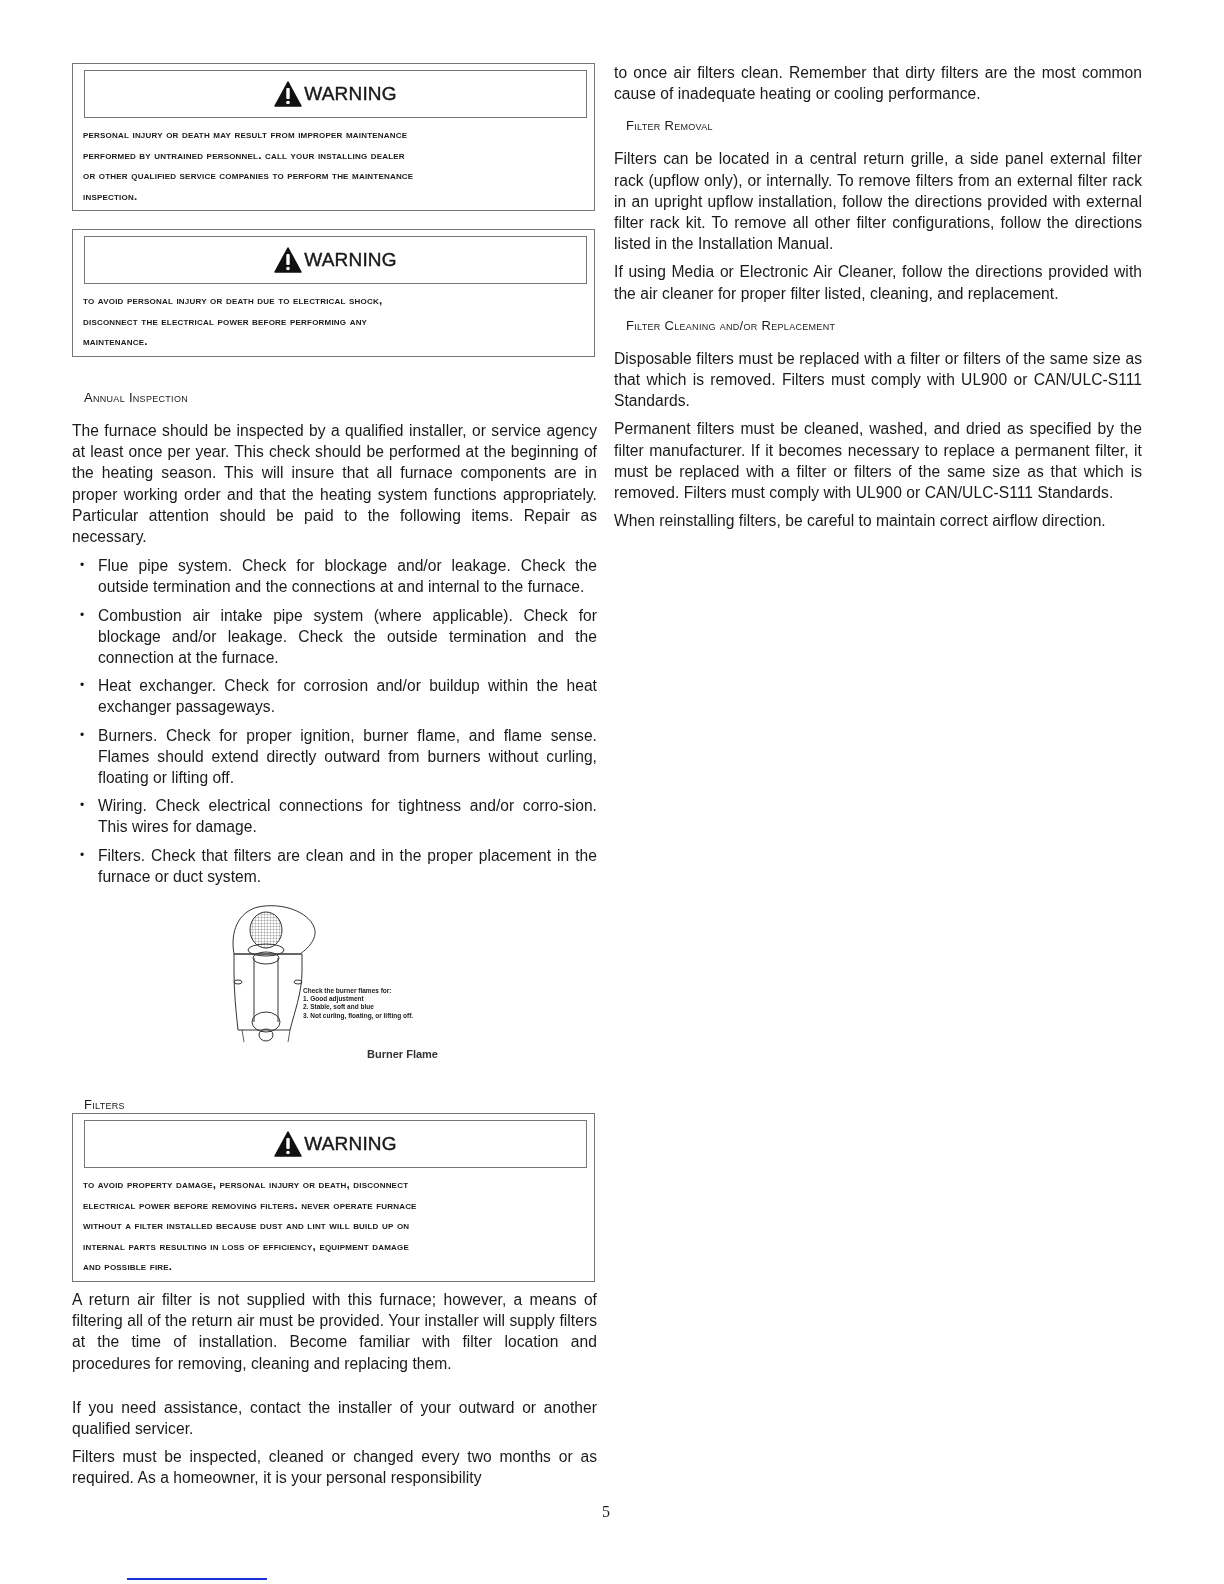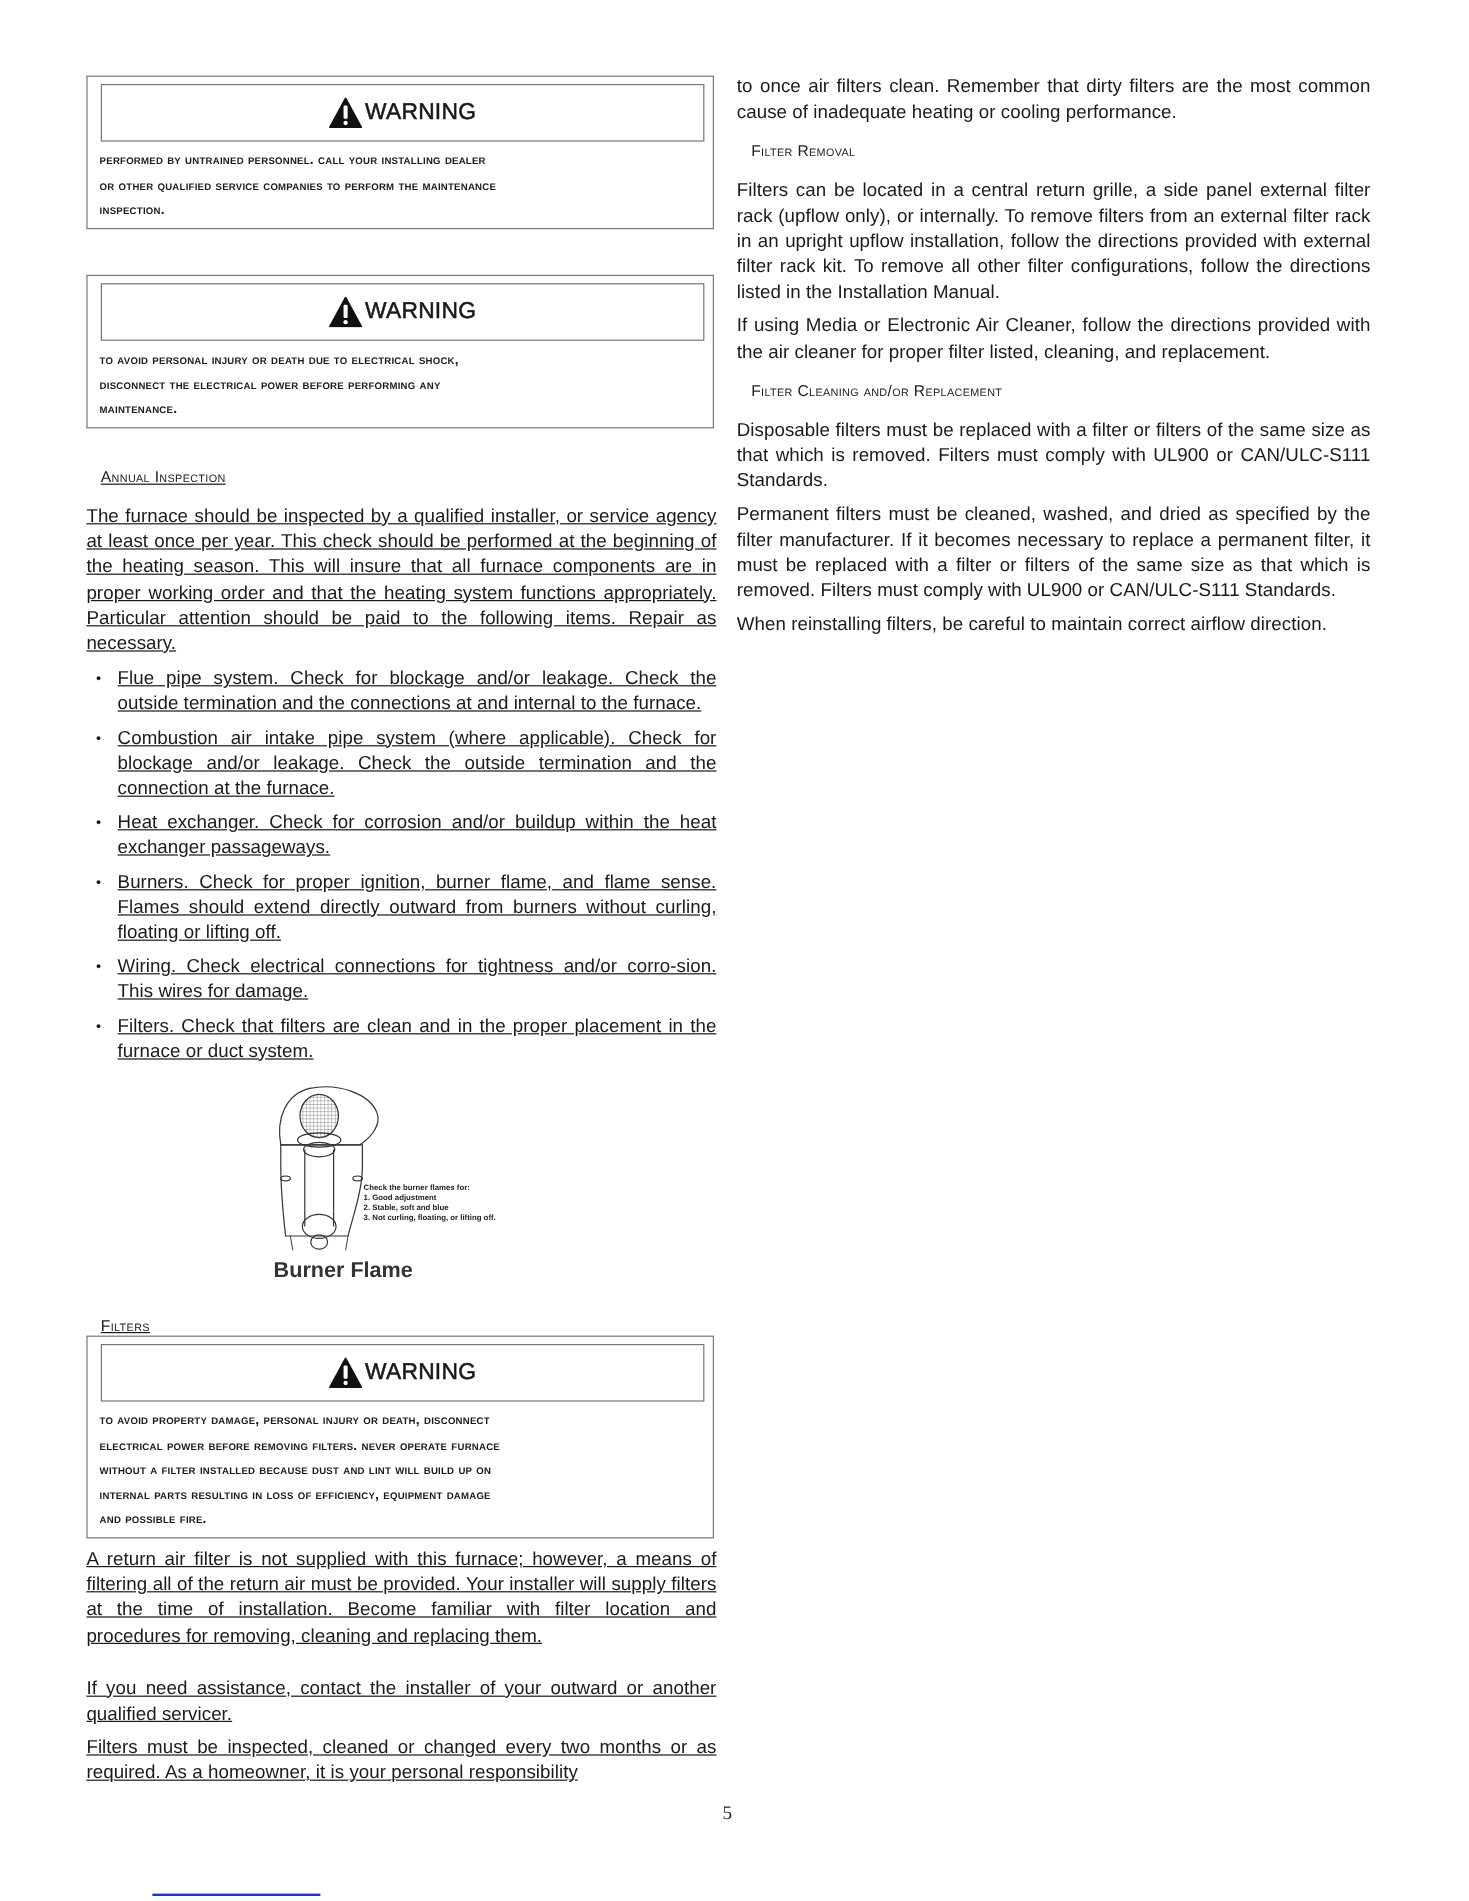--- a/index.html
+++ b/index.html
@@ -1,21 +1,21 @@
 <!DOCTYPE html>
 <html><head>
 <meta charset="utf-8">
 <style>
   html, body { margin: 0; padding: 0; background: #ffffff; }
   body {
     width: 1224px; height: 1584px; position: relative; overflow: hidden;
     font-family: "Liberation Sans", sans-serif; color: #1a1a1a;
   }
   .col { position: absolute; top: 0; }
-  .col-left { left: 72px; width: 525px; text-decoration: underline; }
+  .col-left { left: 72px; width: 525px; }
   .col-right { left: 614px; width: 528px; }
 
   .p { font-size: 15.6px; line-height: 21.2px; text-align: justify; margin: 0; letter-spacing: 0.05px; }
   .sc-heading {
     font-size: 13px; font-weight: normal; margin: 12px; line-height: 20px; letter-spacing: 0.3px;
     font-variant: small-caps;
   }
 
   
   .warn {
@@ -31,39 +31,40 @@
   .warn-text {
     font-size: 11.6px; font-weight: bold; line-height: 20.5px; margin: 6px 0 0 6px;
     font-variant: small-caps; letter-spacing: 0.2px; text-transform: lowercase;
   }
 
   ul.bullets { list-style: none; margin: 0; padding: 0; }
   ul.bullets li { position: relative; padding-left: 26px; margin: 0 0 7px 0; }
   ul.bullets li::before { content: "\2022"; position: absolute; left: 8px; top: 0; font-size: 12px; }
 
   .figure { position: absolute; left: 228px; top: 902px; width: 230px; height: 170px; }
-  .fig-caption { position: absolute; left: 0; width: 210px; top: 146px; text-align: left; font-size: 18px; font-weight: bold; color: #333; }
+  .fig-caption { position: absolute; left: 0; width: 210px; top: 146px; text-align: right; font-size: 11px; font-weight: bold; color: #333; }
   .fig-notes { position: absolute; left: 75px; top: 85px; font-size: 6.5px; line-height: 8.2px; font-weight: bold; color: #222; white-space: nowrap; }
 
   .page-num { position: absolute; left: 602px; top: 1503px; font-family: "Liberation Serif", serif; font-size: 16px; color: #222; }
   .blue-rule { position: absolute; left: 127px; top: 1578px; width: 140px; height: 2px; background: #1a32d8; }
 </style>
 </head>
 <body>
 
 <div class="warn" style="top:63px;">
   <div class="warn-head">
     <svg class="warn-icon" viewBox="0 0 28 26">
       <path d="M14 1 L27 25 L1 25 Z" fill="#111" stroke="#111" stroke-linejoin="round" stroke-width="1.5"></path>
       <rect x="12.3" y="7" width="3.4" height="11" rx="1" fill="#fff"></rect>
       <circle cx="14" cy="21.5" r="1.8" fill="#fff"></circle>
     </svg>
     <span class="warn-title">WARNING</span>
   </div>
   <div class="warn-text">
+    <div>Personal injury or death may result from improper maintenance</div>
     <div>performed by untrained personnel.  Call your installing dealer</div>
     <div>or other qualified service companies to perform the maintenance</div>
     <div>inspection.</div>
   </div>
 </div>
 
 <div class="warn" style="top:229px;">
   <div class="warn-head">
     <svg class="warn-icon" viewBox="0 0 28 26">
       <path d="M14 1 L27 25 L1 25 Z" fill="#111" stroke="#111" stroke-linejoin="round" stroke-width="1.5"></path>

